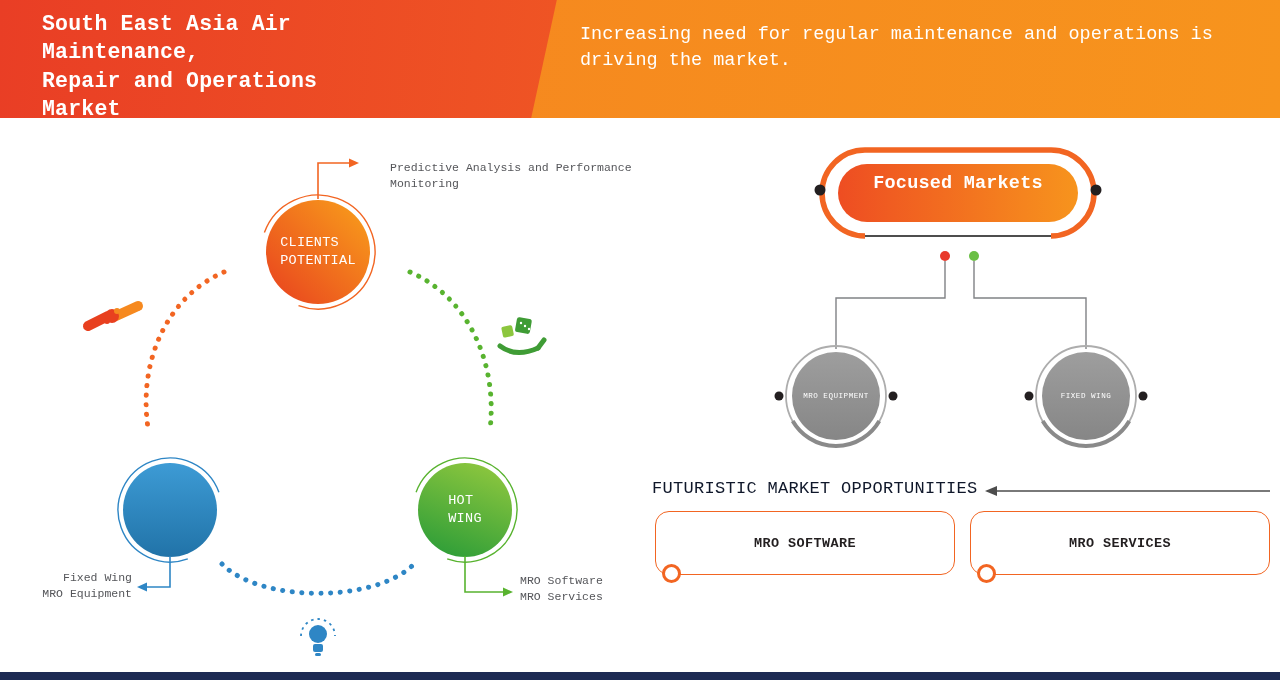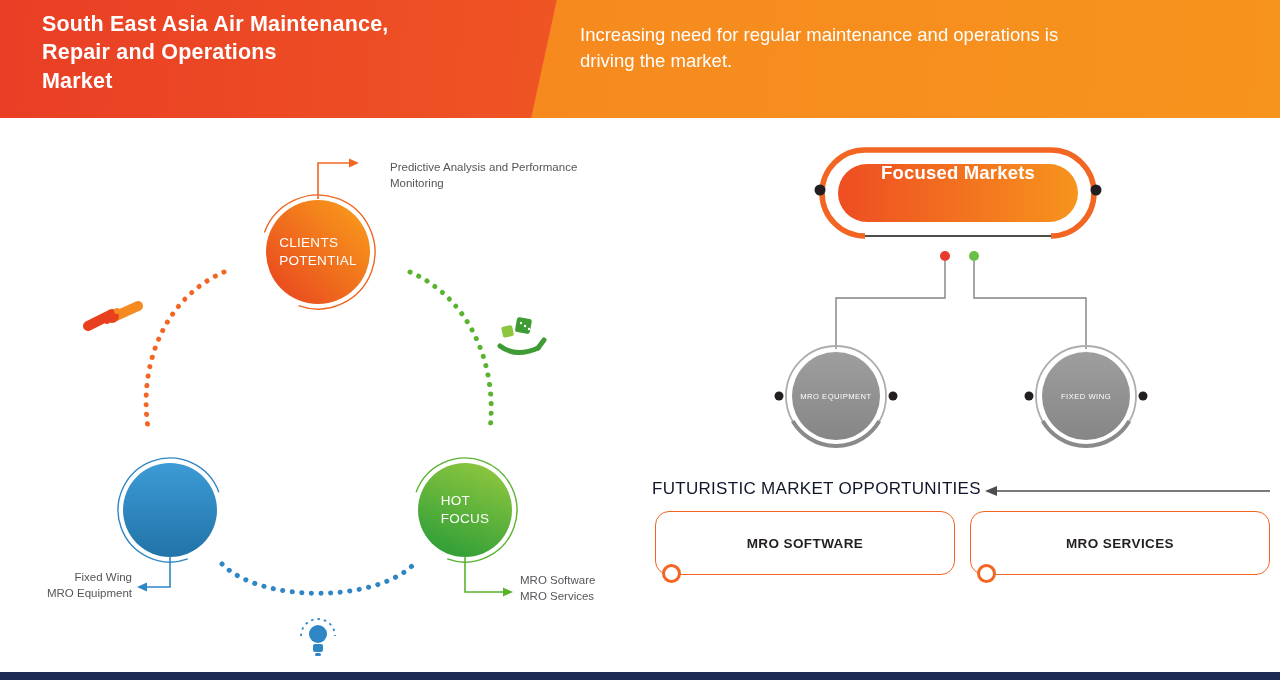--- a/index.html
+++ b/index.html
@@ -1,39 +1,39 @@
 <!DOCTYPE html>
 <html><head>
 <meta charset="utf-8">
 <style>
   html,body { margin:0; padding:0; background:#fff; }
   .stage {
     position:relative; width:1280px; height:680px; overflow:hidden;
-    background:#ffffff; font-family:Liberation Sans, sans-serif;
+    background:#ffffff; font-family:Liberation Mono, monospace;
   }
   
   .header { position:absolute; left:0; top:0; width:1280px; height:118px;
     background:linear-gradient(95deg,#e93e25 0%, #ef5524 45%, #f26522 100%); }
   .header-overlay { position:absolute; inset:0;
     background:linear-gradient(95deg,#f58220 0%, #f7941d 100%);
     clip-path:polygon(43.5% 0, 100% 0, 100% 100%, 41.5% 100%); }
   .header-title { position:absolute; left:42px; top:10px; width:380px;
     color:#fff; font-size:21.5px; font-weight:bold; line-height:1.32;
     letter-spacing:0.2px; white-space:pre-line; }
   .header-subtitle { position:absolute; left:580px; top:22px; width:660px;
     color:#fff; font-size:18.5px; line-height:1.4; white-space:pre-line; }
   
   .annotation { position:absolute; font-size:11.5px; color:#55565a;
     line-height:1.35; white-space:pre-line; }
   .node-label { position:absolute; display:flex; align-items:center; justify-content:center;
     text-align:left; color:#fff; white-space:pre-line; font-size:13.5px;
     line-height:1.3; letter-spacing:0.3px; }
   .child-label { position:absolute; display:flex; align-items:center; justify-content:center;
     text-align:center; color:#fff; font-size:7.6px; letter-spacing:0.5px; }
-  .focused-label { position:absolute; left:838px; top:148px; width:240px; height:50px;
+  .focused-label { position:absolute; left:838px; top:158px; width:240px; height:50px;
     display:flex; align-items:center; justify-content:center;
     color:#fff; font-size:18.5px; font-weight:bold; letter-spacing:0.2px; }
   .opp-heading { position:absolute; left:652px; top:479px; font-size:17px;
     color:#0f172a; letter-spacing:0.3px; }
   .opp-box { position:absolute; top:511px; width:300px; height:64px;
     border:1.6px solid #f26522; border-radius:14px; background:#fff;
     display:flex; align-items:center; justify-content:center; box-sizing:border-box; }
   .opp-box-label { font-size:13.5px; font-weight:bold; color:#231f20; letter-spacing:0.4px; }
   .opp-marker { position:absolute; left:6px; bottom:-9px; width:13px; height:13px;
     border:3px solid #f26522; border-radius:50%; background:#fff; }
@@ -164,21 +164,21 @@
 
     <g>
       <line x1="997" y1="491" x2="1270" y2="491" stroke="#4d4d4d" stroke-width="1.5"></line>
       <polygon points="985,491 997,486 997,496" fill="#4d4d4d"></polygon>
     </g>
   </svg>
 
   <div class="node-label" style="left:263px; top:197px; width:110px; height:110px;">CLIENTS
 POTENTIAL</div>
   <div class="node-label" style="left:415px; top:460px; width:100px; height:100px;">HOT
-FOCUS</div>
+WING</div>
 
   <div class="annotation" style="left:390px; top:160px; text-align:left;">Predictive Analysis and Performance
 Monitoring</div>
   <div class="annotation" style="left:30px; top:570px; width:102px; text-align:right;">Fixed Wing
 MRO Equipment</div>
   <div class="annotation" style="left:520px; top:573px; text-align:left;">MRO Software
 MRO Services</div>
 
   <div class="focused-label">Focused Markets</div>
   <div class="child-label" style="left:786px; top:356px; width:100px; height:80px;">MRO EQUIPMENT</div>

